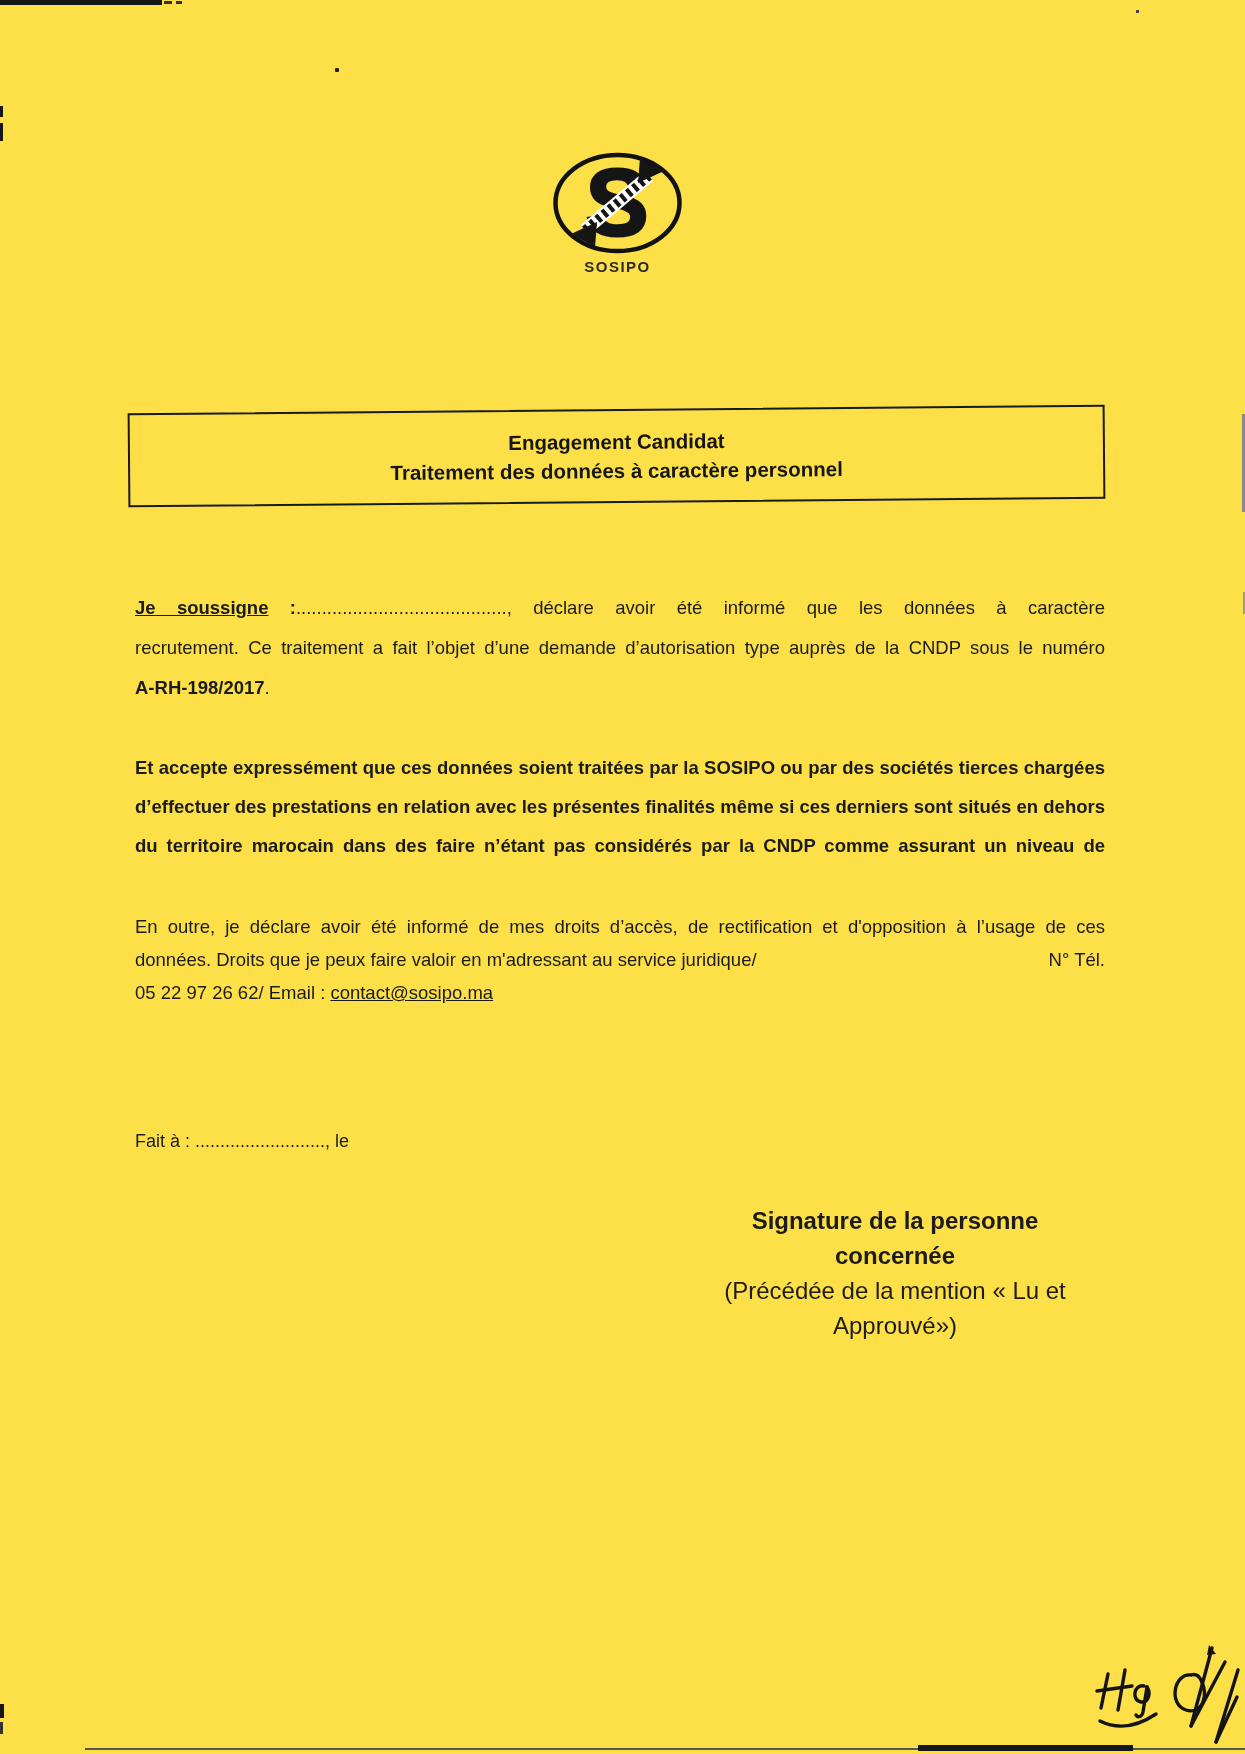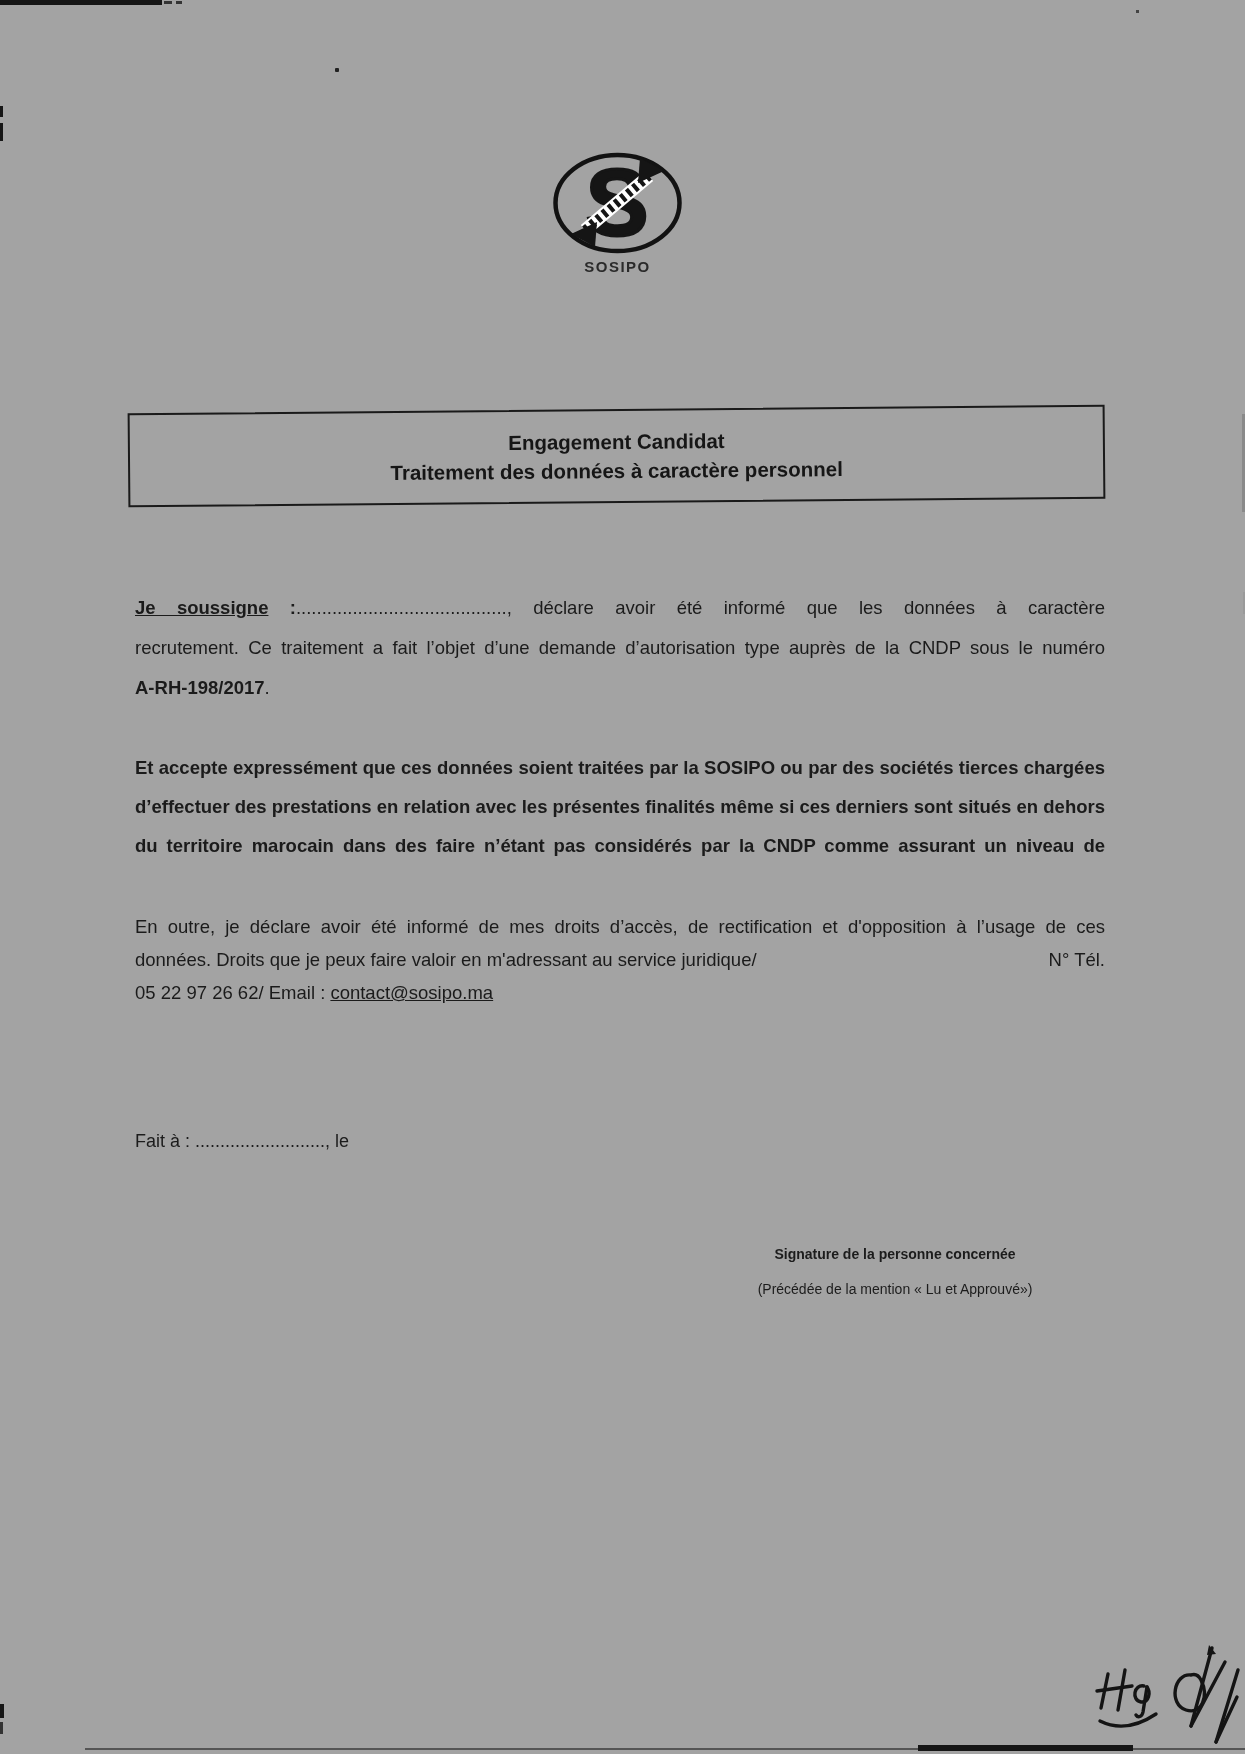--- a/index.html
+++ b/index.html
@@ -1,17 +1,17 @@
 <!DOCTYPE html>
 <html><head>
 <meta charset="utf-8">
 <style>
   html,body{margin:0;padding:0;background:#ffffff;}
   .page{
-    position:relative;width:1245px;height:1754px;background:#a3a3a3;
+    position:relative;width:1245px;height:1754px;background:#fde047;
     font-family:"Liberation Sans","DejaVu Sans",sans-serif;color:#1c1c1c;overflow:hidden;
   }
   
   .artifact{position:absolute;background:#161616;}
   
   .logo-wrap{position:absolute;left:545px;top:150px;width:145px;text-align:center;}
   .brand{margin-top:2px;font-size:15px;letter-spacing:1.5px;color:#2a2a2a;font-weight:bold;transform:scaleY(.92);}
   
   .title-box{
     position:absolute;left:128px;top:409px;width:977px;height:94px;
@@ -19,24 +19,24 @@
     display:flex;flex-direction:column;justify-content:center;text-align:center;
   }
   .title-line{font-weight:bold;font-size:20.5px;line-height:29px;color:#161616;}
   
   .para{position:absolute;left:135px;width:970px;font-size:18.5px;color:#1b1b1b;}
   .p1{top:588px;line-height:40px;}
   .p2{top:748px;line-height:39px;font-weight:bold;}
   .p3{top:910px;line-height:33px;}
   .jline{text-align:justify;text-align-last:justify;text-justify:inter-word;}
   .flexline{display:flex;justify-content:space-between;}
-  .b{font-weight:bold;margin-top:34px;}
+  .b{font-weight:bold;}
   .u{text-decoration:underline;}
   .fait{position:absolute;left:135px;top:1126px;font-size:18px;line-height:30px;}
-  .sig-block{position:absolute;left:690px;top:1203px;width:410px;text-align:center;font-size:14px;line-height:35px;}
+  .sig-block{position:absolute;left:690px;top:1203px;width:410px;text-align:center;font-size:24px;line-height:35px;}
   
   .handwriting{position:absolute;left:1088px;top:1642px;}
   svg{display:block;}
 </style>
 </head>
 <body>
 
 <div class="page">
 
   <div class="artifact" style="left:0;top:0;width:162px;height:5px;"></div>

